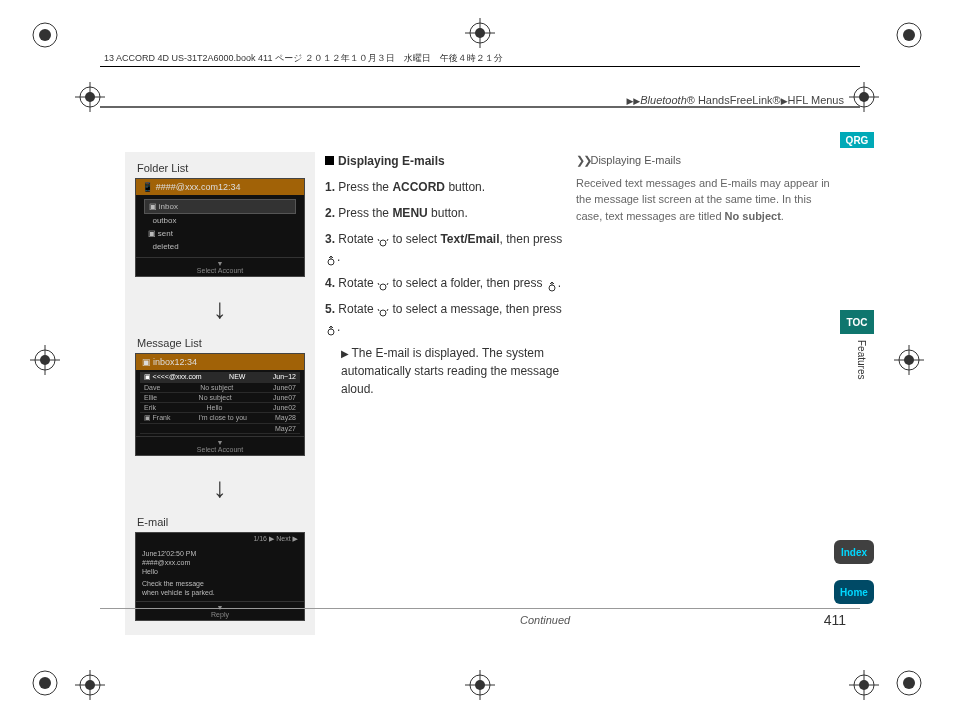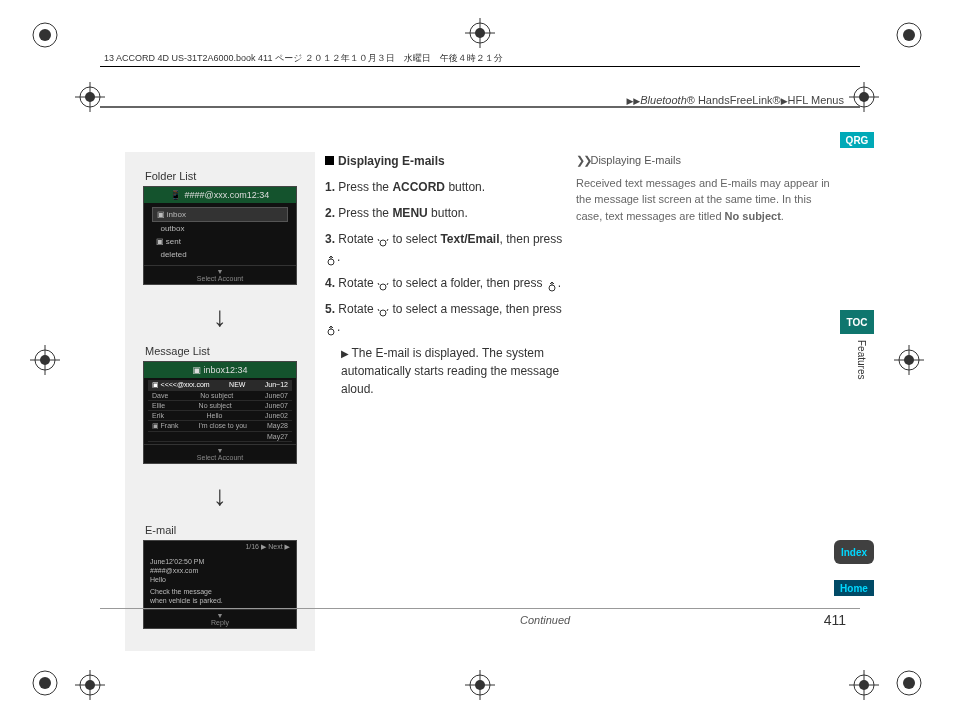--- a/index.html
+++ b/index.html
@@ -8,25 +8,25 @@
   .reg-mark svg { width: 100%; height: 100%; }
   .header-line { position: absolute; top: 52px; left: 104px; font-size: 9px; color: #333; }
   .header-rule { position: absolute; top: 66px; left: 100px; width: 760px; height: 1px; background: #000; }
   .crumb { position: absolute; top: 94px; right: 110px; font-size: 11px; color: #444; }
   .crumb .tri { font-size: 9px; }
   .page-band { position: absolute; top: 106px; left: 100px; width: 760px; height: 2px; background: #666; }
   .qrg-tab { position: absolute; top: 132px; right: 80px; width: 34px; height: 16px; background: #00a9b7; color: #fff; font-size: 10px; font-weight: bold; display: flex; align-items: center; justify-content: center; }
   .toc-tab { position: absolute; top: 310px; right: 80px; width: 34px; height: 24px; background: #0f766e; color: #fff; font-size: 10px; font-weight: bold; display: flex; align-items: center; justify-content: center; }
   .features-tab { position: absolute; top: 340px; right: 87px; font-size: 10px; writing-mode: vertical-rl; text-orientation: mixed; color: #333; }
   .index-tab { position: absolute; top: 540px; right: 80px; width: 40px; height: 24px; background: #404040; color: #00d8ff; font-size: 10px; font-weight: bold; display: flex; align-items: center; justify-content: center; border-radius: 6px; }
-  .home-tab { position: absolute; top: 580px; right: 80px; width: 40px; height: 16px; background: #004a66; color: #00d8ff; font-size: 10px; font-weight: bold; display: flex; align-items: center; justify-content: center; }
-  .left-col { position: absolute; top: 152px; left: 125px; width: 190px; background: #f0f0f0; padding: 12px; }
+  .home-tab { position: absolute; top: 580px; right: 80px; width: 40px; height: 24px; background: #004a66; color: #00d8ff; font-size: 10px; font-weight: bold; display: flex; align-items: center; justify-content: center; border-radius: 6px; }
+  .left-col { position: absolute; top: 152px; left: 125px; width: 190px; background: #f0f0f0; padding: 4px; }
   .screen-label { font-size: 11px; color: #333; padding: 6px 8px 4px; }
   .screen { margin: 0 6px 10px; background: #111; color: #ccc; font-size: 8px; border: 1px solid #444; }
-  .screen-top { display: flex; justify-content: center; padding: 3px 6px; background: #14532d; font-size: 9px; color: #ddd; }
+  .screen-top { display: flex; justify-content: flex-start; padding: 3px 6px; background: #a16207; font-size: 9px; color: #ddd; }
   .screen-body { padding: 4px 8px; }
   .folder-item { padding: 2px 4px; font-size: 8px; color: #bbb; }
   .folder-item.sel { background: #333; border: 1px solid #555; }
   .screen-foot { text-align: center; font-size: 7px; color: #888; padding: 2px; border-top: 1px solid #333; }
   .arrow-down { text-align: center; font-size: 28px; color: #333; padding: 6px 0; }
   .msg-row { display: flex; justify-content: space-between; font-size: 7px; color: #aaa; padding: 1px 4px; border-bottom: 1px solid #2a2a2a; }
   .email-body { font-size: 7px; color: #bbb; padding: 4px 6px; line-height: 1.3; }
   .mid-col { position: absolute; top: 152px; left: 325px; width: 240px; font-size: 12px; color: #333; line-height: 1.5; }
   .mid-col .sq { display: inline-block; width: 9px; height: 9px; background: #000; margin-right: 4px; vertical-align: baseline; }
   .mid-col .heading { font-weight: bold; margin-bottom: 8px; }

